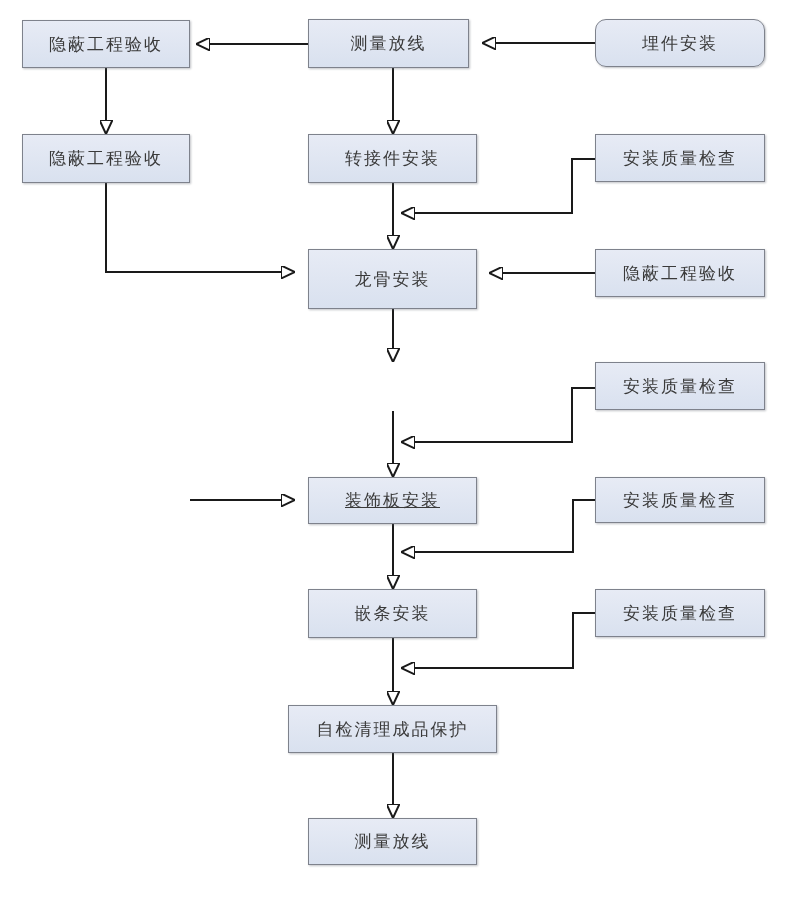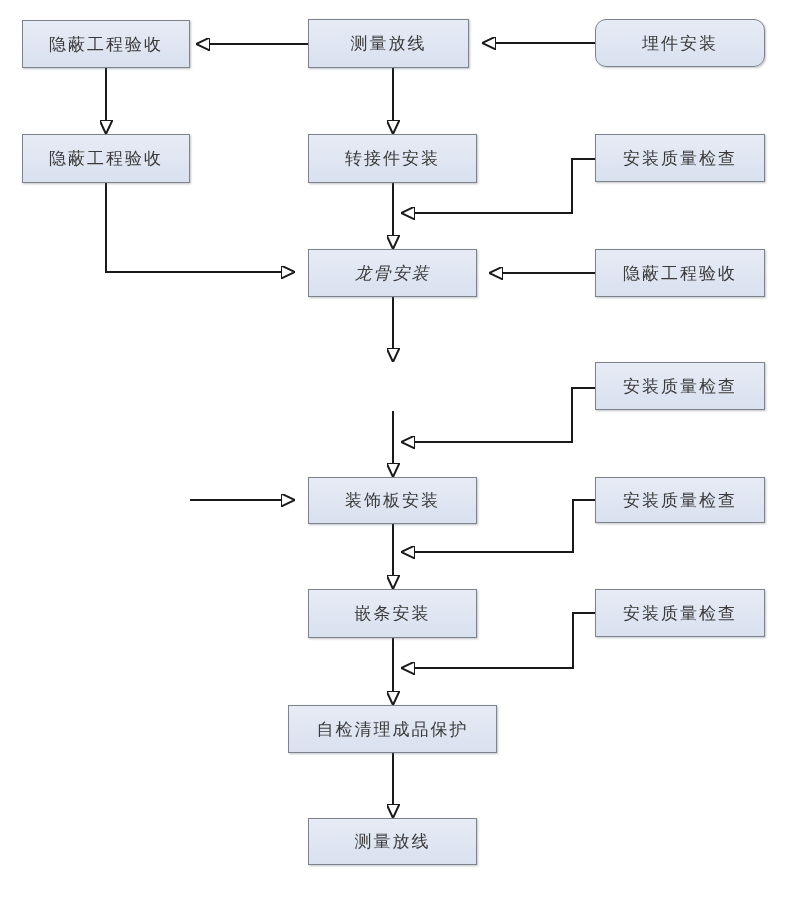--- a/index.html
+++ b/index.html
@@ -54,26 +54,26 @@
   </svg>
 
   <div class="node" style="left:22px; top:20px; width:168px; height:48px;">隐蔽工程验收</div>
   <div class="node" style="left:308px; top:19px; width:161px; height:49px;">测量放线</div>
   <div class="node" style="left:595px; top:19px; width:170px; height:48px;border-radius:11px;">埋件安装</div>
 
   <div class="node" style="left:22px; top:134px; width:168px; height:49px;">隐蔽工程验收</div>
   <div class="node" style="left:308px; top:134px; width:169px; height:49px;text-align:right;">转接件安装</div>
   <div class="node" style="left:595px; top:134px; width:170px; height:48px;">安装质量检查</div>
 
-  <div class="node" style="left:308px; top:249px; width:169px; height:48px;font-style:italic;">龙骨安装</div>
+  <div class="node" style="left:308px; top:249px; width:169px; height:60px;">龙骨安装</div>
   <div class="node" style="left:595px; top:249px; width:170px; height:48px;">隐蔽工程验收</div>
 
   <div class="node" style="left:595px; top:362px; width:170px; height:48px;">安装质量检查</div>
 
-  <div class="node" style="left:308px; top:477px; width:169px; height:47px;">装饰板安装</div>
+  <div class="node" style="left:308px; top:477px; width:169px; height:47px;text-decoration:underline;">装饰板安装</div>
   <div class="node" style="left:595px; top:477px; width:170px; height:46px;">安装质量检查</div>
 
   <div class="node" style="left:308px; top:589px; width:169px; height:49px;">嵌条安装</div>
   <div class="node" style="left:595px; top:589px; width:170px; height:48px;">安装质量检查</div>
 
   <div class="node" style="left:288px; top:705px; width:209px; height:48px;text-align:center;">自检清理成品保护</div>
 
   <div class="node" style="left:308px; top:818px; width:169px; height:47px;">测量放线</div>
 
 </div>

